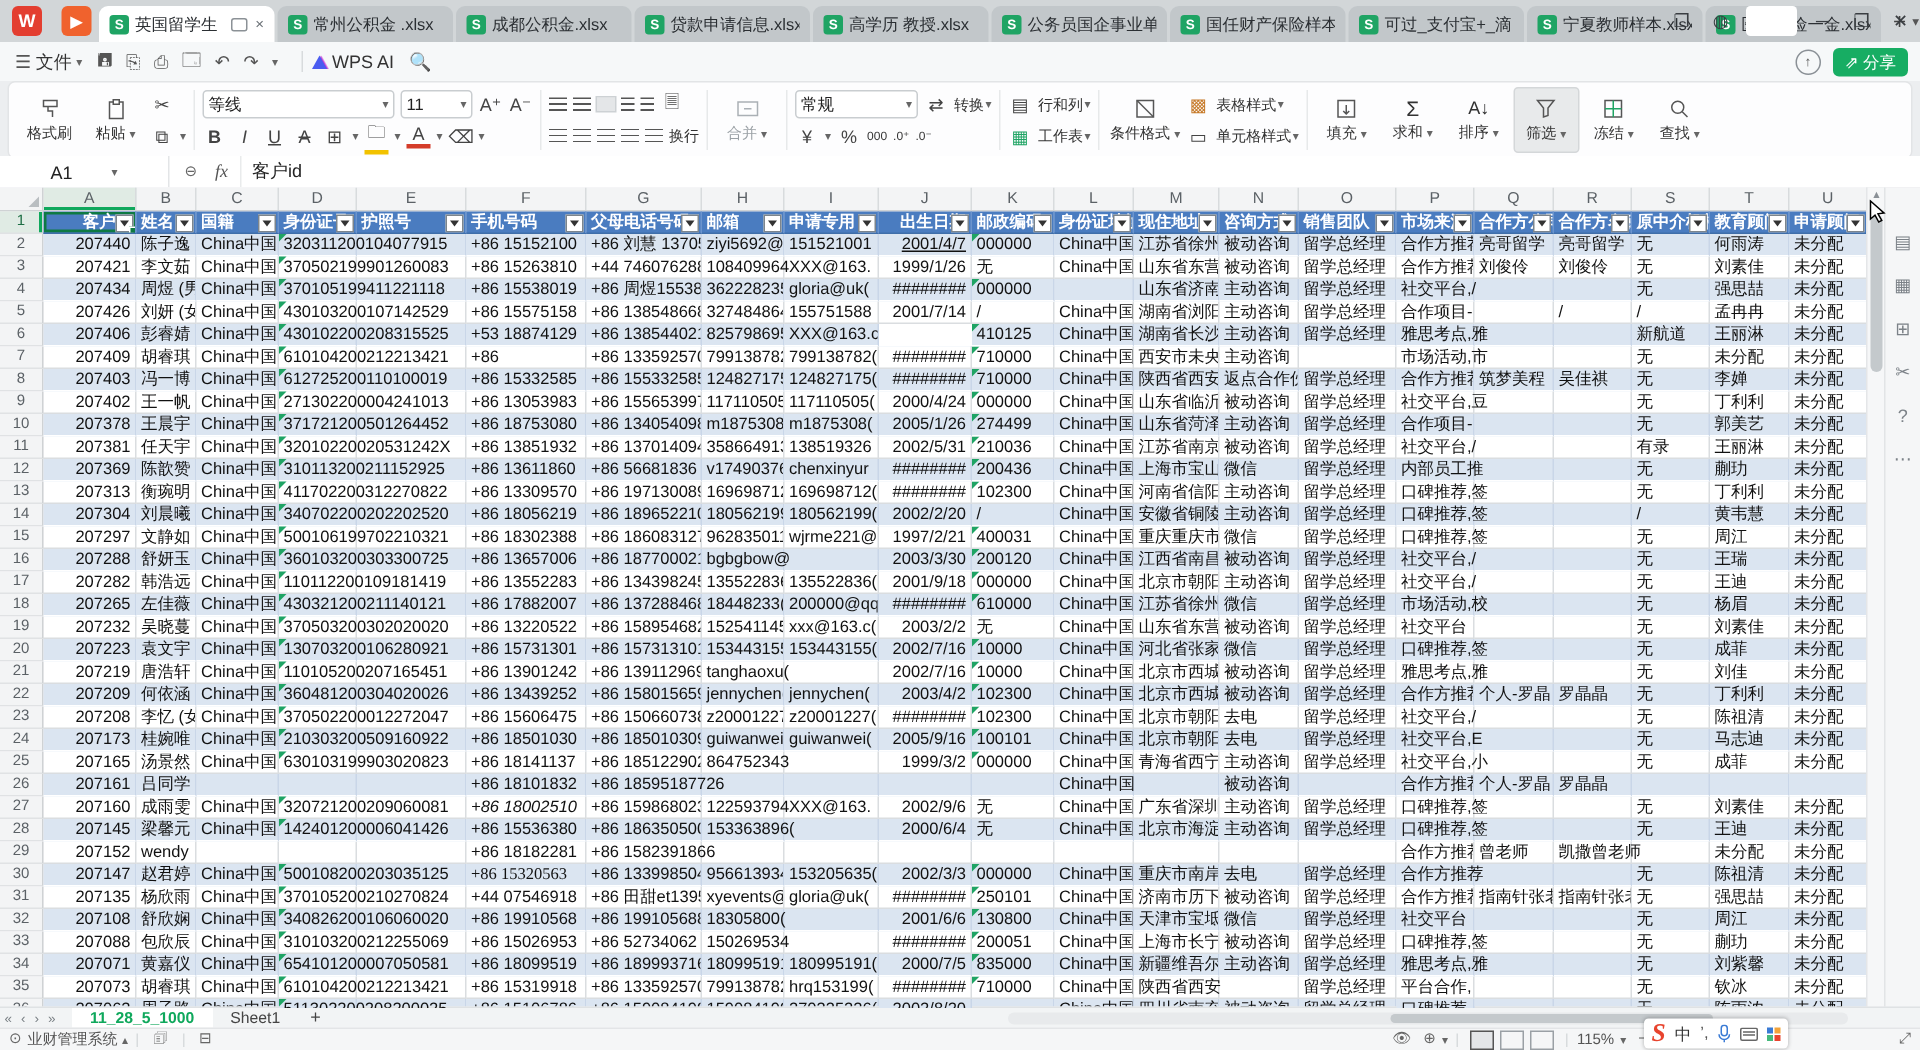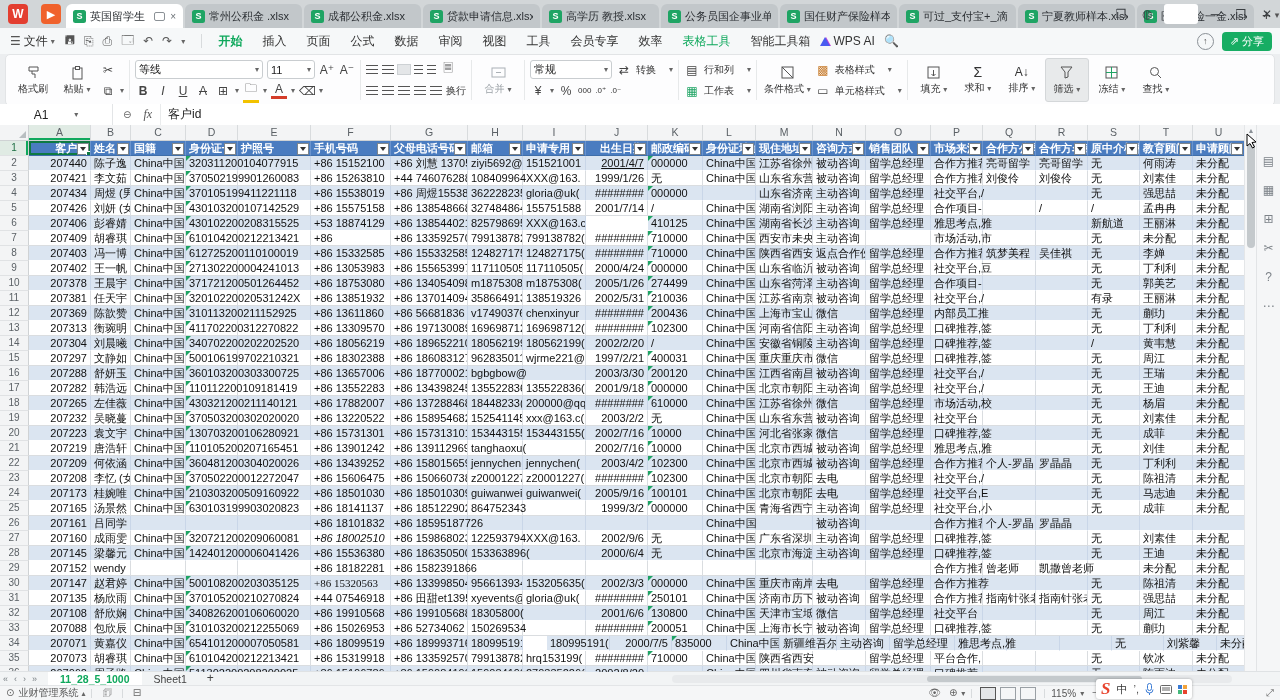--- a/index.html
+++ b/index.html
@@ -53,21 +53,21 @@
           font-size:10px;color:#333;gap:2px;padding:0 2px;border-radius:3px;}
   .bigbtn.pressed{background:#e8eaeb;border:1px solid #d4d7d9;}
   .caret{font-size:8px;color:#666;}
   .stack{display:flex;flex-direction:column;justify-content:space-around;padding:1px 0;}
   .irow{display:flex;align-items:center;gap:4px;height:19px;}
   .tbico{font-size:12px;color:#444;width:16px;text-align:center;}
   .combo{border:1px solid #c9cdd0;border-radius:3px;background:#fff;font-size:11px;height:17px;
          display:flex;align-items:center;justify-content:space-between;padding:0 3px;color:#222;}
   .bars{width:12px;height:9px;background:repeating-linear-gradient(to bottom,#555 0 1px,transparent 1px 4px);}
   .bars.short{width:9px;}
-  .lblbtn{font-size:10px;color:#333;display:flex;align-items:center;gap:13px;}
+  .lblbtn{font-size:10px;color:#333;display:flex;align-items:center;gap:1px;}
   svg.ic{display:block;}
   
   #fxbar{position:absolute;top:104px;left:0;right:0;height:21px;background:#fff;border-bottom:1px solid #d9dcde;
          display:flex;align-items:center;font-size:12px;color:#222;}
   #namebox{width:112px;height:100%;border-right:1px solid #e3e5e7;display:flex;align-items:center;justify-content:center;gap:26px;}
   .fxi{font-style:italic;color:#555;margin:0 8px;font-family:"Liberation Serif",serif;}
   #fxcontent{border-left:1px solid #e9ebec;padding-left:7px;height:100%;display:flex;align-items:center;}
   
   #grid{position:absolute;top:125px;bottom:28px;left:0;width:1244px;background:#fff;overflow:hidden;font-size:11px;}
   .lrow{display:flex;height:15px;background:#f3f4f5;border-bottom:1px solid #cfd2d4;}
@@ -191,34 +191,20 @@
   <div class="qat">
     <span class="mico">🖪</span>
     <span class="mico">⎘</span>
     <span class="mico">⎙</span>
     <span class="mico">🗔</span>
     <span class="mico">↶</span>
     <span class="mico">↷</span>
     <span class="caret">▾</span>
   </div>
   <div class="vdiv"></div>
-  <div id="menu-tabs" style="display:flex">
-      <div class="mtab act">开始</div>
-      <div class="mtab">插入</div>
-      <div class="mtab">页面</div>
-      <div class="mtab">公式</div>
-      <div class="mtab">数据</div>
-      <div class="mtab">审阅</div>
-      <div class="mtab">视图</div>
-      <div class="mtab">工具</div>
-      <div class="mtab">会员专享</div>
-      <div class="mtab">效率</div>
-      <div class="mtab accent">表格工具</div>
-      <div class="mtab">智能工具箱</div>
-    </div>
   <span class="ai-tri"></span>
   <span>WPS AI</span>
   <span class="mico" style="margin-left:10px">🔍</span>
 </div>
 <div id="mright">
   <div class="circbtn">↑</div>
   <div class="sharebtn">
     <span>⇗</span>
     <span>分享</span>
   </div>
@@ -1258,21 +1244,21 @@
     <div class="grow band">
       <div class="rn">34</div>
       <div class="cell num" style="width: 62px;"><span class="v">207071</span></div>
       <div class="cell" style="width: 40px;"><span class="v">黄嘉仪 (女)</span></div>
       <div class="cell" style="width: 55px;"><span class="v">China中国</span></div>
       <div class="cell spill tri" style="width: 52px;"><span class="v">654101200007050581</span></div>
       <div class="cell" style="width: 73px;"><span class="v"></span></div>
       <div class="cell" style="width: 80px;"><span class="v">+86 18099519</span></div>
       <div class="cell" style="width: 77px;"><span class="v">+86 1899937166</span></div>
       <div class="cell" style="width: 55px;"><span class="v">180995191</span></div>
-      <div class="cell" style="width: 63px; margin-left: 24px;"><span class="v">180995191(</span></div>
+      <div class="cell" style="width: 63px;"><span class="v">180995191(</span></div>
       <div class="cell num" style="width: 62px;"><span class="v">2000/7/5</span></div>
       <div class="cell tri" style="width: 55px;"><span class="v">835000</span></div>
       <div class="cell" style="width: 53px;"><span class="v">China中国</span></div>
       <div class="cell" style="width: 57px;"><span class="v">新疆维吾尔</span></div>
       <div class="cell" style="width: 53px;"><span class="v">主动咨询</span></div>
       <div class="cell" style="width: 65px;"><span class="v">留学总经理</span></div>
       <div class="cell spill" style="width: 52px;"><span class="v">雅思考点,雅</span></div>
       <div class="cell" style="width: 53px;"><span class="v"></span></div>
       <div class="cell" style="width: 52px;"><span class="v"></span></div>
       <div class="cell" style="width: 52px;"><span class="v">无</span></div>

